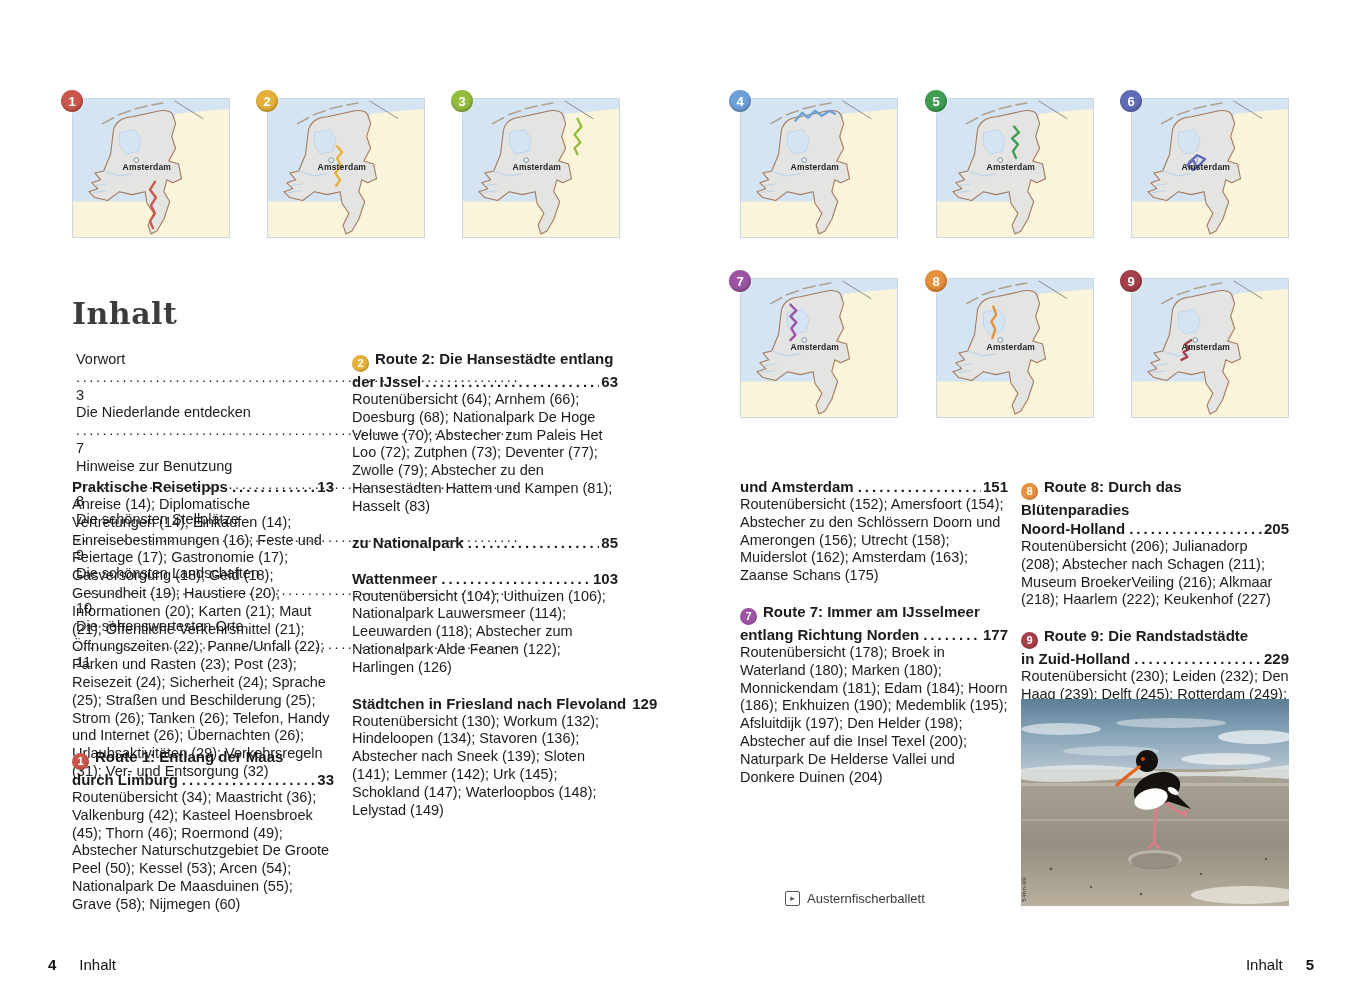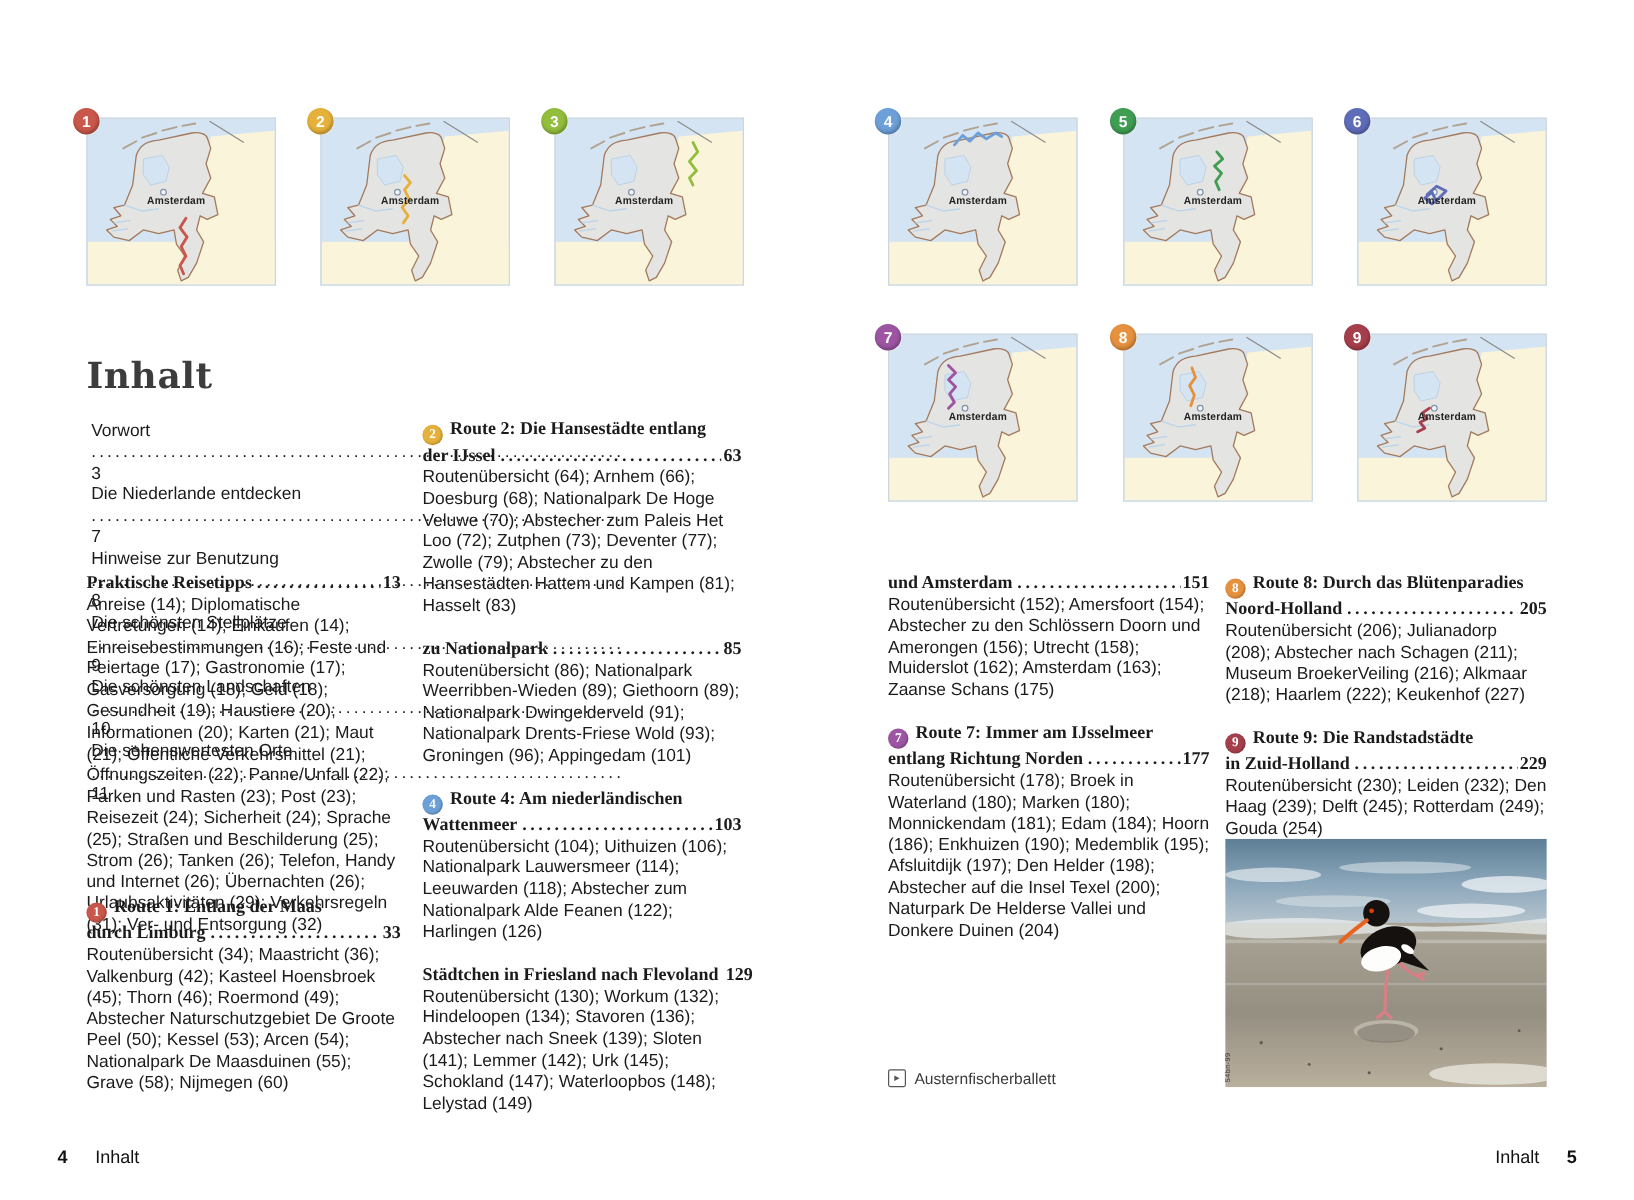--- a/index.html
+++ b/index.html
@@ -29,32 +29,32 @@
   }
   .toc { width:260px; }
   .leader { display:flex; align-items:baseline; }
   .leader .txt { white-space:nowrap; }
   .leader .dots { flex:1 1 auto; overflow:hidden; white-space:nowrap; margin:0 2px 0 4px; }
   .leader .dots::after { content:"..................................................................."; letter-spacing:2.6px; }
   .leader .pg { white-space:nowrap; }
   .toc .leader { font-size:14.5px; line-height:17.8px;flex-direction:column; }
 
   .sect { width:262px; }
-  .sect .rtitle { font-weight:bold; font-size:15px; line-height:19px;font-family:Liberation Serif, serif; }
+  .sect .rtitle { font-weight:bold; font-size:15px; line-height:19px; }
   .sect .rtitle .dots::after { letter-spacing:3px; }
   .rbody { margin:0; font-size:14.5px; line-height:17.8px; }
   .badge {
     display:inline-flex; width:17px; height:17px; border-radius:50%; vertical-align:-3px;
     color:#fff; font-size:11px; font-weight:bold; align-items:center; justify-content:center;
     margin-right:6px; box-shadow: inset -1px -1px 2px rgba(0,0,0,.22);
   }
   .gap { margin-bottom:17px; }
 
   
-  .caption { display:flex; align-items:flex-start; gap:7px; font-size:13px; color:#3a3a3a; }
+  .caption { display:flex; align-items:flex-start; gap:7px; font-size:13px; color:#3a3a3a;margin-left:45px; }
   .cap-icon {
     width:13px; height:13px; border:1.4px solid #555; border-radius:2px; display:flex;
     align-items:center; justify-content:center; font-size:9px; color:#555; line-height:1;
   }
   .cap-icon::before { content:"▸"; }
 
   
   .photo { width:268px; height:207px; position:relative; }
   .photo svg { position:absolute; inset:0; }
   .credit {
@@ -224,24 +224,22 @@
           <span class="pg">63</span>
         </div>
       <p class="rbody">Routenübersicht (64); Arnhem (66); Doesburg (68); Nationalpark De Hoge Veluwe (70); Abstecher zum Paleis Het Loo (72); Zutphen (73); Deventer (77); Zwolle (79); Abstecher zu den Hansestädten Hattem und Kampen (81); Hasselt (83)</p>
     </section>
     <section class="sect gap" style="width:266px">
       <div class="rtitle leader">
           <span class="txt">zu Nationalpark</span>
           <span class="dots"></span>
           <span class="pg">85</span>
         </div>
-      <p class="rbody">Routenübersicht (86); Nationalpark Weerribben-Wieden (89); Giethoorn (89); Nationalpark Dwingelderveld (91); Nationalpark Drents-Friese Wold (93); Groningen (96); Appingedam (101)</p>
     </section>
     <section class="sect gap" style="width:266px">
-      <div class="rtitle"><span class="badge" style="background: rgb(109, 160, 216);">4</span><span>Route 4: Am niederländischen</span></div>
       <div class="rtitle leader">
           <span class="txt">Wattenmeer</span>
           <span class="dots"></span>
           <span class="pg">103</span>
         </div>
       <p class="rbody">Routenübersicht (104); Uithuizen (106); Nationalpark Lauwersmeer (114); Leeuwarden (118); Abstecher zum Nationalpark Alde Feanen (122); Harlingen (126)</p>
     </section>
     <section class="sect" style="width:266px">
       <div class="rtitle leader">
           <span class="txt">Städtchen in Friesland nach Flevoland</span>

